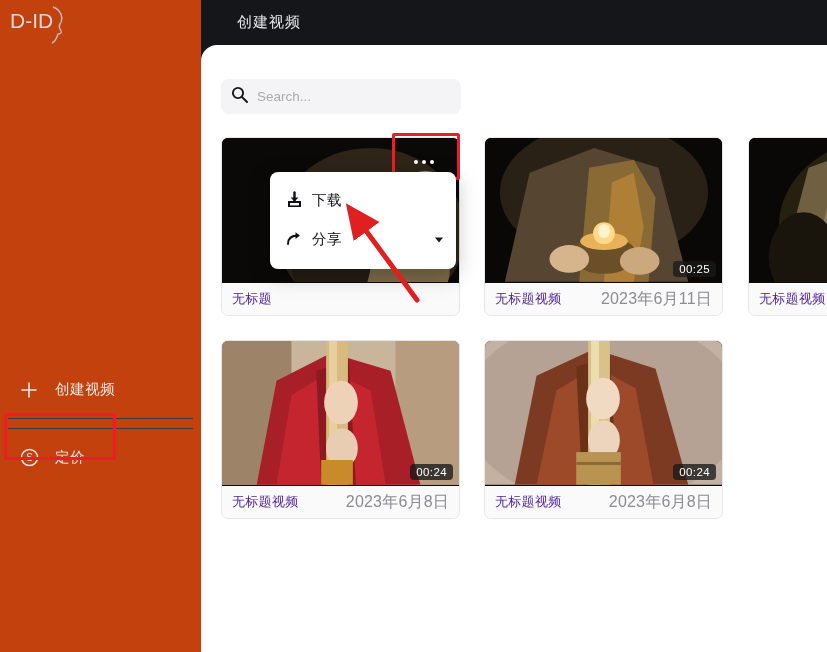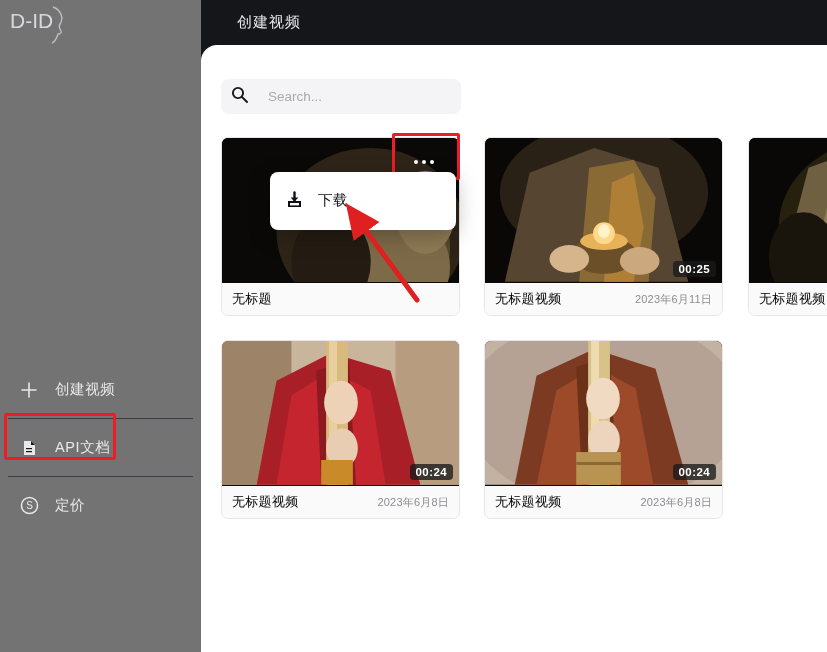--- a/index.html
+++ b/index.html
@@ -7,21 +7,21 @@
     width: 827px; height: 652px;
     overflow: hidden;
     font-family: "Liberation Sans", "DejaVu Sans", sans-serif;
     background: #15161a;
   }
   .app { position: relative; width: 827px; height: 652px; display: flex; background:#15161a; }
 
   
   .sidebar {
     width: 201px; height: 652px;
-    background: #737373;
+    background: #c2410c;
     position: relative;
     flex: 0 0 201px;
   }
   .logo {
     position: absolute;
     left: 8px; top: 2px;
     width: 60px; height: 44px;
   }
   .logo svg { display:block; }
 
@@ -95,21 +95,21 @@
 
   .search-wrap {
     position: absolute;
     left: 20px; top: 34px;
     width: 240px; height: 35px;
     background: #f4f4f6;
     border-radius: 8px;
     display: flex;
     align-items: center;
     padding: 0 10px;
-    gap: 20px;
+    gap: 9px;
   }
   .search-wrap input {
     border: none; outline: none; background: transparent;
     font-size: 13.5px;
     color: #222;
     font-family: "Liberation Sans", sans-serif;
     width: 100%;
   }
   .search-wrap input::placeholder { color: #a9a9ae; }
 
@@ -138,33 +138,33 @@
     overflow: hidden;
     background: #0d0b0a;
   }
   .thumb .art { position:absolute; inset:0; }
   .duration {
     position: absolute;
     right: 6px; bottom: 6px;
     background: rgba(25,25,25,.78);
     color: #ffffff;
     font-size: 11.5px;
-    font-weight: bold;
+    font-weight: normal;
     padding: 2px 6px;
     border-radius: 4px;
     letter-spacing: .4px;
   }
   .card-foot {
     height: 32px;
     display:flex; align-items:center; justify-content:space-between;
     padding: 0 10px;
     background: #fafafa;
   }
-  .card-title { font-size: 13px; color: #000000; letter-spacing:.3px; }
-  .card-date { font-size: 11px; color: #8b8b93; letter-spacing:.2px; }
+  .card-title { font-size: 13px; color: #4c1d95; letter-spacing:.3px; }
+  .card-date { font-size: 16px; color: #8b8b93; letter-spacing:.2px; }
 
   .dots-btn {
     position: absolute;
     right: 6px; top: 6px;
     width: 58px; height: 36px;
     display:flex; align-items:center; justify-content:center;
     gap: 4px;
     z-index: 5;
     cursor: pointer;
   }
@@ -183,21 +183,21 @@
     border-radius: 8px;
     box-shadow: 0 6px 22px rgba(0,0,0,.26);
     padding: 9px 0 10px 0;
     z-index: 40;
   }
   .ctx-item {
     height: 39px;
     display: flex;
     align-items: center;
     padding: 0 14px;
-    gap: 14px;
+    gap: 8px;
     cursor: pointer;
     position: relative;
   }
   .ctx-item .ctx-label {
     font-size: 14.5px;
     color: #101014;
     letter-spacing: .5px;
   }
   .ctx-icon { width: 20px; height: 20px; flex: 0 0 20px; display:flex; align-items:center; justify-content:center; }
   .ctx-caret {
@@ -243,31 +243,20 @@
           <svg width="18" height="18" viewBox="0 0 18 18">
             <path d="M9 2 V16 M2 9 H16" stroke="#e8e8ea" stroke-width="1.6" stroke-linecap="round"></path>
           </svg>
         </span>
         <span class="label">创建视频</span>
       </div>
 
 
       <div class="nav-divider"></div>
 
-      <div class="nav-item">
-        <span class="nav-icon">
-          <svg width="18" height="18" viewBox="0 0 18 18">
-            <path d="M4 2 H11 L15 6 V16 H4 Z" fill="#e8e8ea"></path>
-            <path d="M11 2 V6 H15" fill="#15161a"></path>
-            <rect x="6" y="9" width="6" height="1.2" fill="#15161a"></rect>
-            <rect x="6" y="12" width="6" height="1.2" fill="#15161a"></rect>
-          </svg>
-        </span>
-        <span class="label">API文档</span>
-      </div>
 
 
       <div class="nav-divider"></div>
 
       <div class="nav-item">
         <span class="nav-icon">
           <svg width="19" height="19" viewBox="0 0 19 19">
             <circle cx="9.5" cy="9.5" r="8" fill="none" stroke="#e8e8ea" stroke-width="1.5"></circle>
             <text x="9.5" y="13.4" text-anchor="middle" font-family="Liberation Sans, sans-serif" font-size="10" fill="#e8e8ea">S</text>
           </svg>
@@ -418,20 +407,30 @@
         <svg width="19" height="19" viewBox="0 0 19 19">
           <path d="M9.5 1.5 L9.5 9.5" stroke="#101014" stroke-width="2.4" stroke-linecap="round"></path>
           <path d="M5.6 6.6 L9.5 10.6 L13.4 6.6 Z" fill="#101014"></path>
           <path d="M3 10 H16 V16 H3 Z" fill="#101014"></path>
           <rect x="5" y="12" width="9" height="2.4" fill="#ffffff"></rect>
         </svg>
       </span>
       <span class="ctx-label">下载</span>
     </div>
 
+    <div class="ctx-item">
+      <span class="ctx-icon">
+        <svg width="19" height="19" viewBox="0 0 19 19">
+          <path d="M3 14 C3 7, 8 5.5, 13 5.5" fill="none" stroke="#101014" stroke-width="1.9" stroke-linecap="round"></path>
+          <path d="M10.5 2.2 L14.8 5.6 L10.5 9 Z" fill="#101014"></path>
+        </svg>
+      </span>
+      <span class="ctx-label">分享</span>
+      <span class="ctx-caret"></span>
+    </div>
 
 
   </div>
 
   <div class="highlight-box" id="hl-sidebar"></div>
   <div class="highlight-box" id="hl-dots"></div>
 
   <svg class="arrow-anno">
     <defs>
       <marker id="ah" markerWidth="7" markerHeight="7" refX="5.6" refY="3.2" orient="auto">

